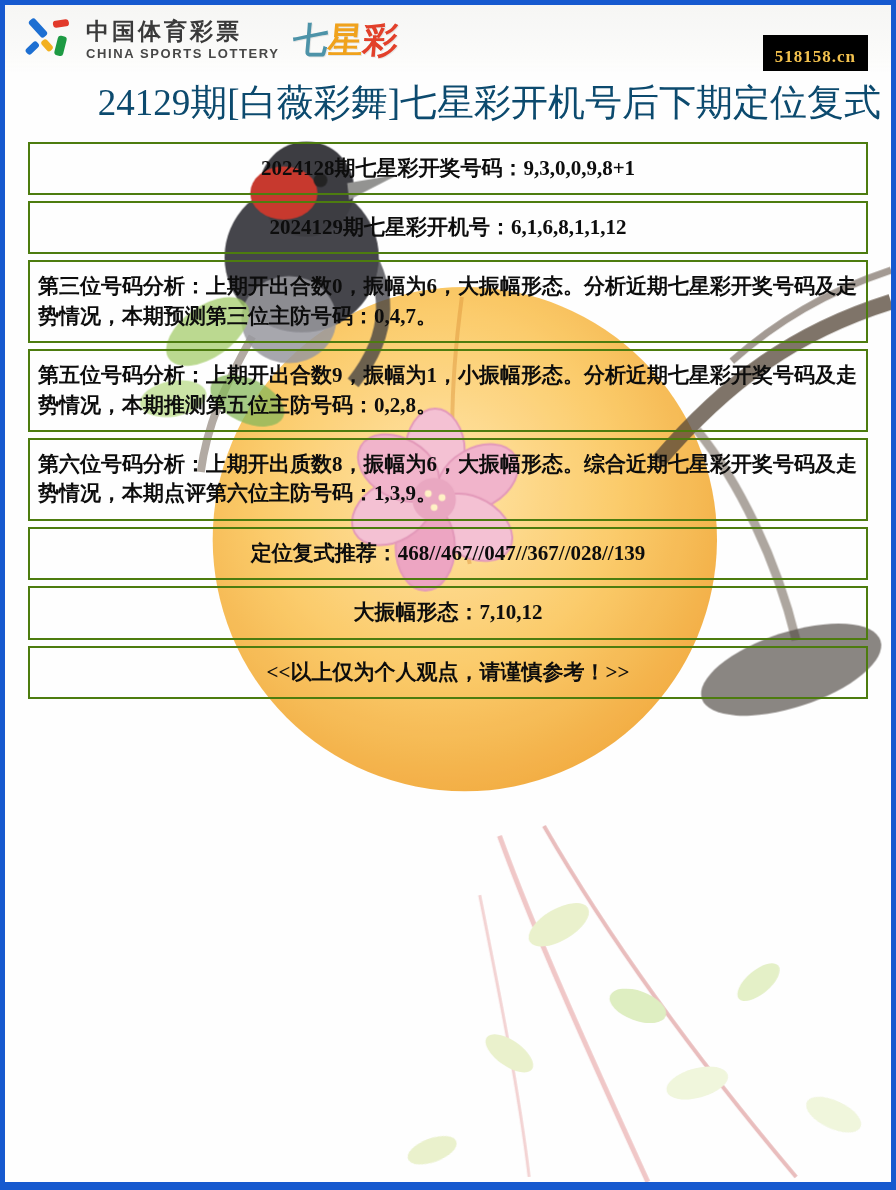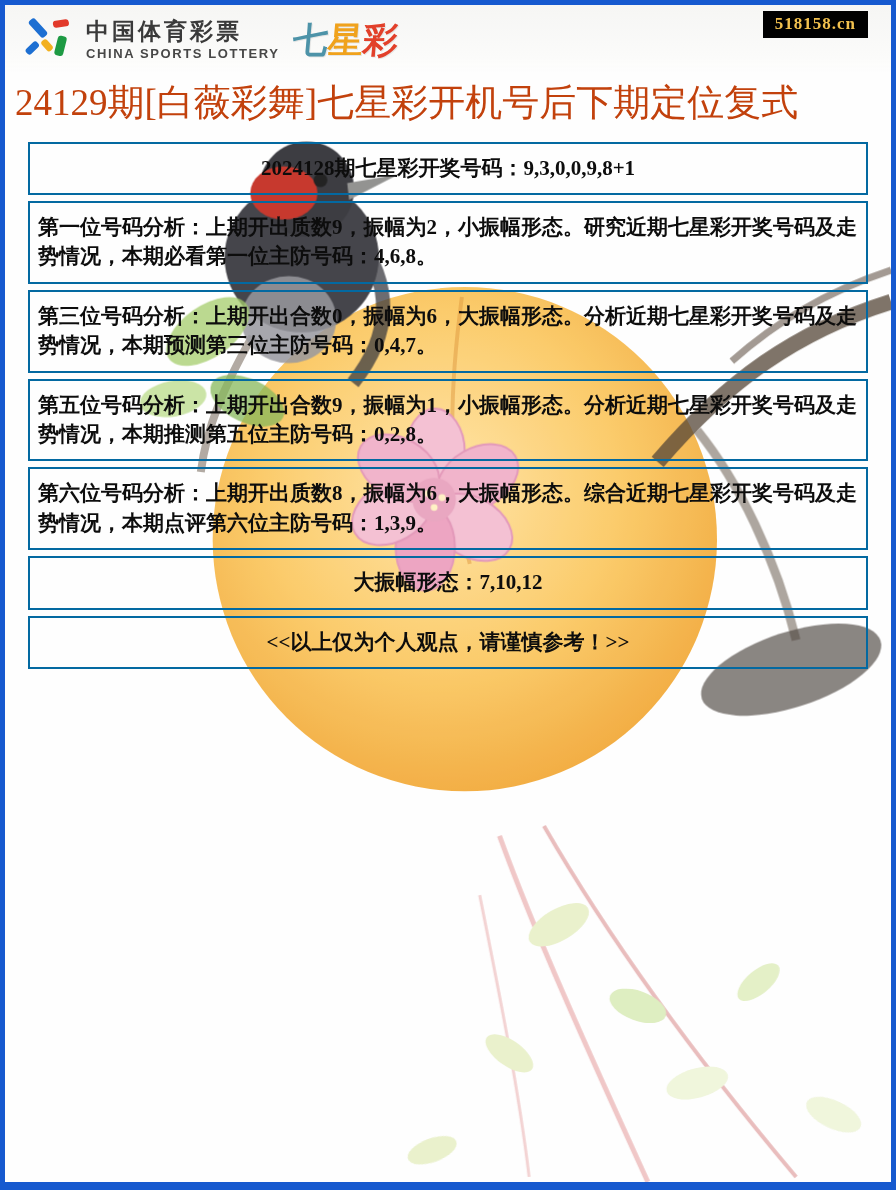--- a/index.html
+++ b/index.html
@@ -16,32 +16,32 @@
     padding:10px 20px 0 18px;height:58px;position:relative;
     background:linear-gradient(180deg,#f6f6f4 0%,#fbfbfa 80%,rgba(255,255,255,0));
   }
   .logo-wrap{display:flex;align-items:center;gap:9px;}
   .logo-mark{width:54px;height:48px;flex:0 0 auto;}
   .logo-text{display:flex;flex-direction:column;line-height:1;}
   .brand-cn{font-family:"Liberation Sans","DejaVu Sans",sans-serif;font-weight:bold;font-size:23px;color:#3a3a3a;letter-spacing:3px;}
   .brand-en{font-family:"Liberation Sans","DejaVu Sans",sans-serif;font-weight:bold;font-size:13px;color:#474747;letter-spacing:1.6px;margin-top:4px;}
   .game-name{font-family:"Liberation Sans","DejaVu Sans",sans-serif;font-weight:bold;font-size:35px;display:flex;transform:skewX(-5deg);margin-left:4px;margin-top:2px;text-shadow:1px 1px 0 rgba(0,0,0,0.08);}
   .site-badge{
-    position:absolute;right:23px;top:6px;background:#000;color:#f2c14e;
-    font-weight:bold;font-size:17px;padding:3px 12px 4px;letter-spacing:1px;
+    position:absolute;right:23px;top:30px;background:#000;color:#f2c14e;
+    font-weight:bold;font-size:17px;padding:12px 12px 4px;letter-spacing:1px;
     font-family:"Liberation Serif","DejaVu Serif",serif;
   }
   .page-title{
-    margin:10px 10px 0;text-align:left;font-weight:normal;
-    font-size:37px;color:#c2410c;line-height:1.1;
+    margin:10px 10px 0;text-align:right;font-weight:normal;
+    font-size:37px;color:#0c4a6e;line-height:1.1;
     font-family:"Liberation Serif","DejaVu Serif",serif;
   }
   .sections{margin:18px 23px 0;}
   .box{
-    border:2px solid #0369a1;margin-bottom:6px;padding:10px 8px;
+    border:2px solid #4d7c0f;margin-bottom:6px;padding:10px 8px;
     font-size:21px;font-weight:bold;color:#0d0d0d;line-height:1.4;
     background:transparent;
   }
   .box.center{text-align:center;padding-left:4px;padding-right:4px;}
 </style>
 </head>
 <body>
 
 <svg id="bg-illustration" viewBox="0 0 896 1190" xmlns="http://www.w3.org/2000/svg" aria-hidden="true">
   <defs>
@@ -125,21 +125,22 @@
         <span style="color: rgb(226, 64, 42);">彩</span>
       </div>
     </div>
     <div class="site-badge">518158.cn</div>
   </div>
 
   <h1 class="page-title">24129期[白薇彩舞]七星彩开机号后下期定位复式</h1>
 
   <div class="sections">
     <div class="box center">2024128期七星彩开奖号码：9,3,0,0,9,8+1</div>
-    <div class="box">第一位号码分析：上期开出质数9，振幅为2，小振幅形态。研究近期七星彩开奖号码及走势情况，本期必看第一位主防号码：4,6,8。</div>
+    <div class="box center">2024129期七星彩开机号：6,1,6,8,1,1,12</div>
     <div class="box">第三位号码分析：上期开出合数0，振幅为6，大振幅形态。分析近期七星彩开奖号码及走势情况，本期预测第三位主防号码：0,4,7。</div>
     <div class="box">第五位号码分析：上期开出合数9，振幅为1，小振幅形态。分析近期七星彩开奖号码及走势情况，本期推测第五位主防号码：0,2,8。</div>
     <div class="box">第六位号码分析：上期开出质数8，振幅为6，大振幅形态。综合近期七星彩开奖号码及走势情况，本期点评第六位主防号码：1,3,9。</div>
+    <div class="box center">定位复式推荐：468//467//047//367//028//139</div>
     <div class="box center">大振幅形态：7,10,12</div>
     <div class="box center">&lt;&lt;以上仅为个人观点，请谨慎参考！&gt;&gt;</div>
   </div>
 
 </div>
 
 </body></html>

